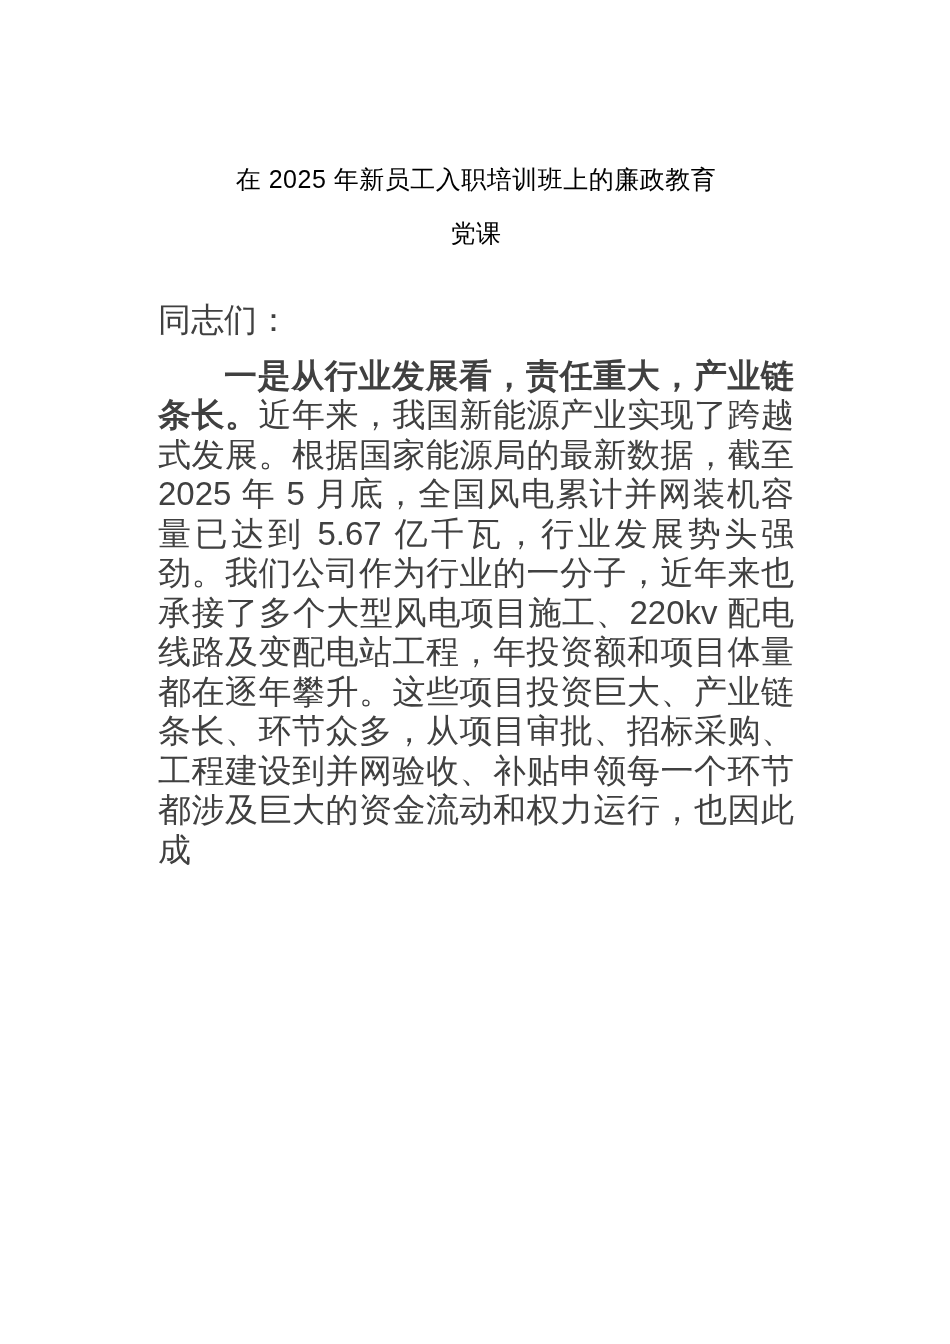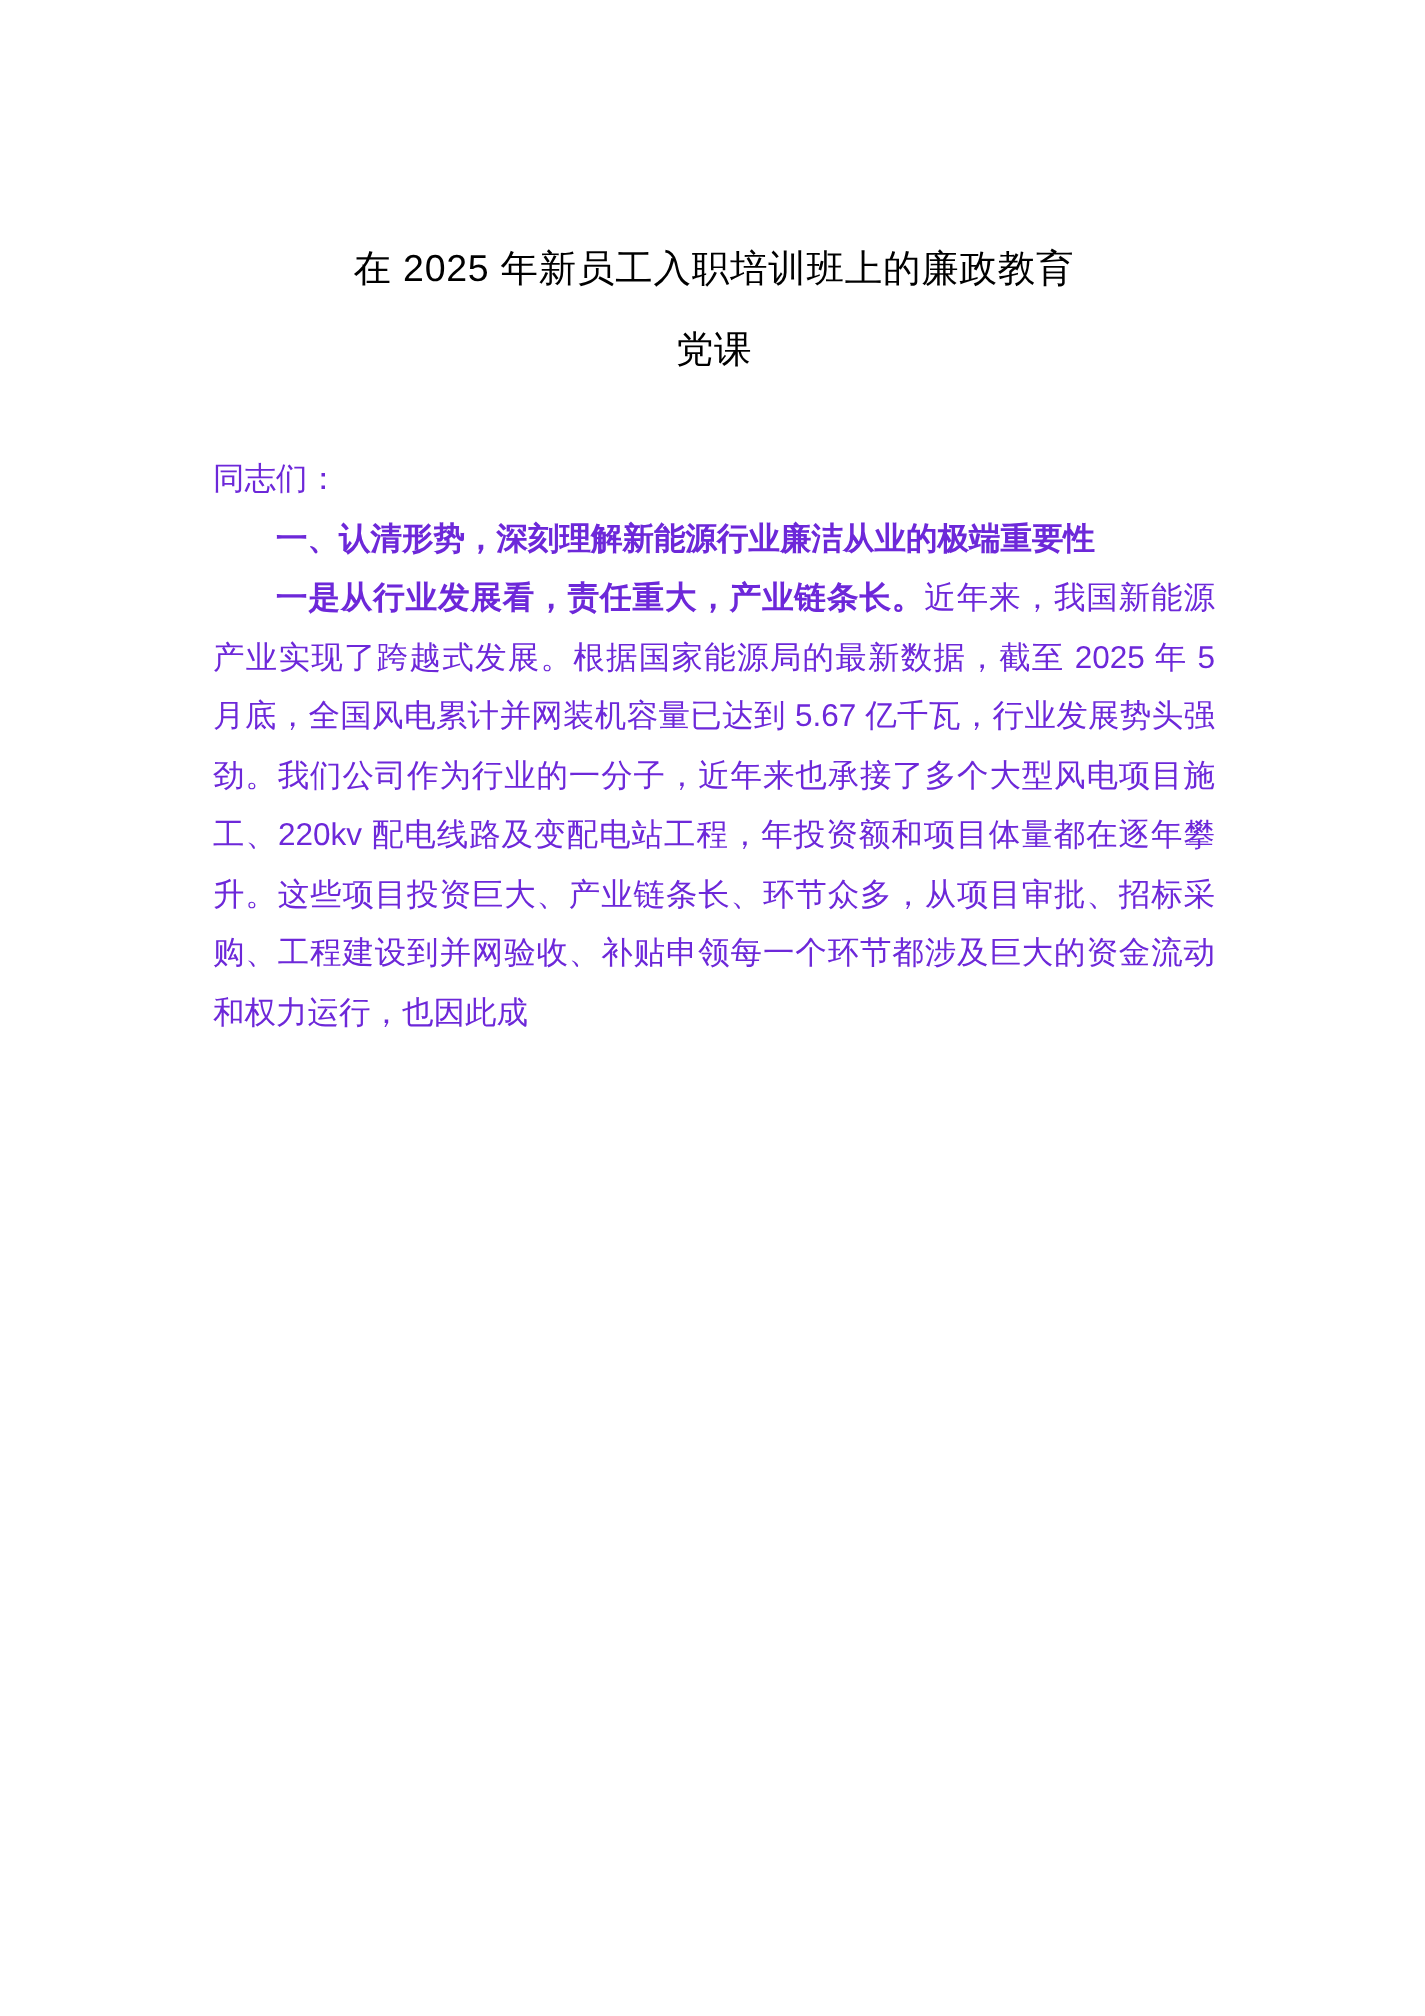--- a/index.html
+++ b/index.html
@@ -39,27 +39,27 @@
   .doc-title .title-line-2 {
     display: block;
   }
 
   
   .body-block {
     margin-top: 40px;
   }
   p.para {
     font-family: "Liberation Sans", "DejaVu Sans", sans-serif;
-    font-size: 21px;
+    font-size: 33px;
     line-height: 39.5px;
-    margin: 0;
+    margin: 16px;
     text-align: justify;
     text-justify: inter-ideograph;
     letter-spacing: 0px;
-    color: #6d28d9;
+    color: #404040;
     word-break: break-all;
   }
   p.para.indent {
     text-indent: 2em;
   }
   p.para.noindent {
     text-indent: 0;
   }
   .h1-para {
     font-weight: bold;
@@ -77,20 +77,19 @@
     <h1 class="doc-title">
       <span>在 2025 年新员工入职培训班上的廉政教育</span>
       <span class="title-line-2">党课</span>
     </h1>
 
     <div class="body-block">
 
       <p class="para noindent">同志们：</p>
 
 
-      <p class="para indent h1-para">一、认清形势，深刻理解新能源行业廉洁从业的极端重要性</p>
 
 
       <p class="para indent"><span class="lead-bold">一是从行业发展看，责任重大，产业链条长。</span><span>近年来，我国新能源产业实现了跨越式发展。根据国家能源局的最新数据，截至 2025 年 5 月底，全国风电累计并网装机容量已达到 5.67 亿千瓦，行业发展势头强劲。我们公司作为行业的一分子，近年来也承接了多个大型风电项目施工、220kv 配电线路及变配电站工程，年投资额和项目体量都在逐年攀升。这些项目投资巨大、产业链条长、环节众多，从项目审批、招标采购、工程建设到并网验收、补贴申领每一个环节都涉及巨大的资金流动和权力运行，也因此成</span></p>
 
     </div>
   </div>
 </div>
 
 </body></html>

